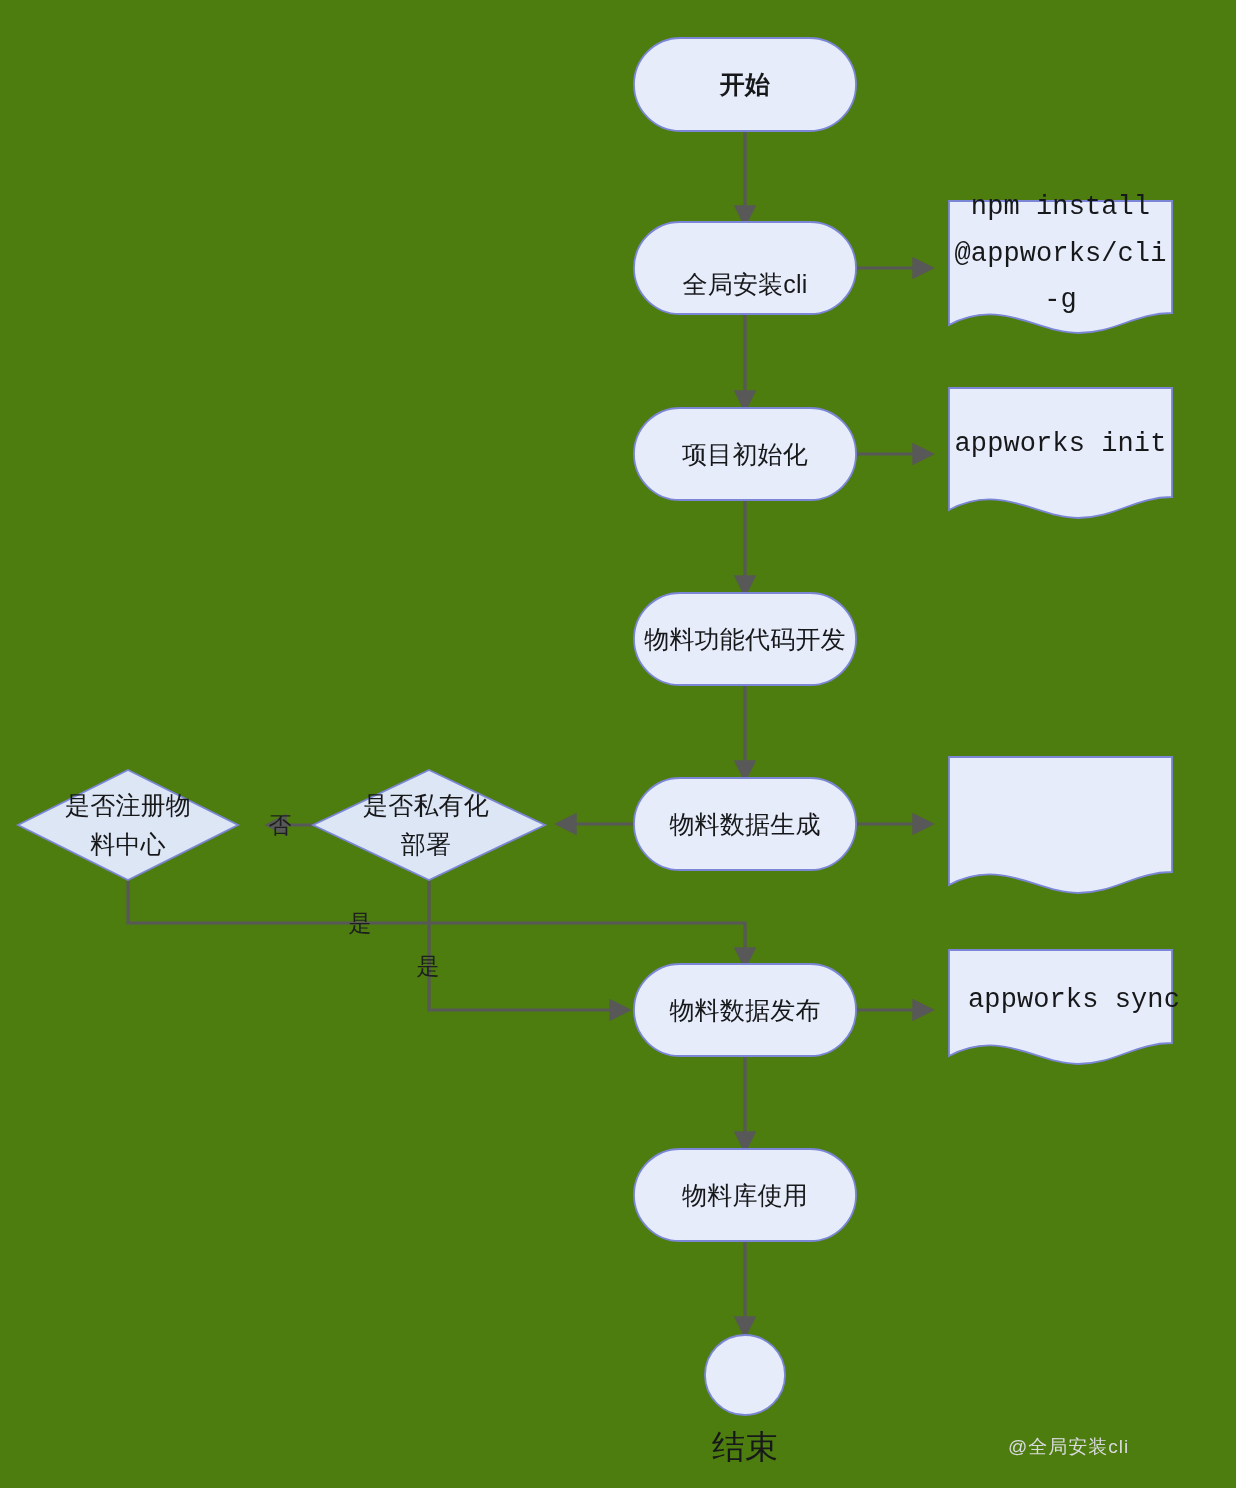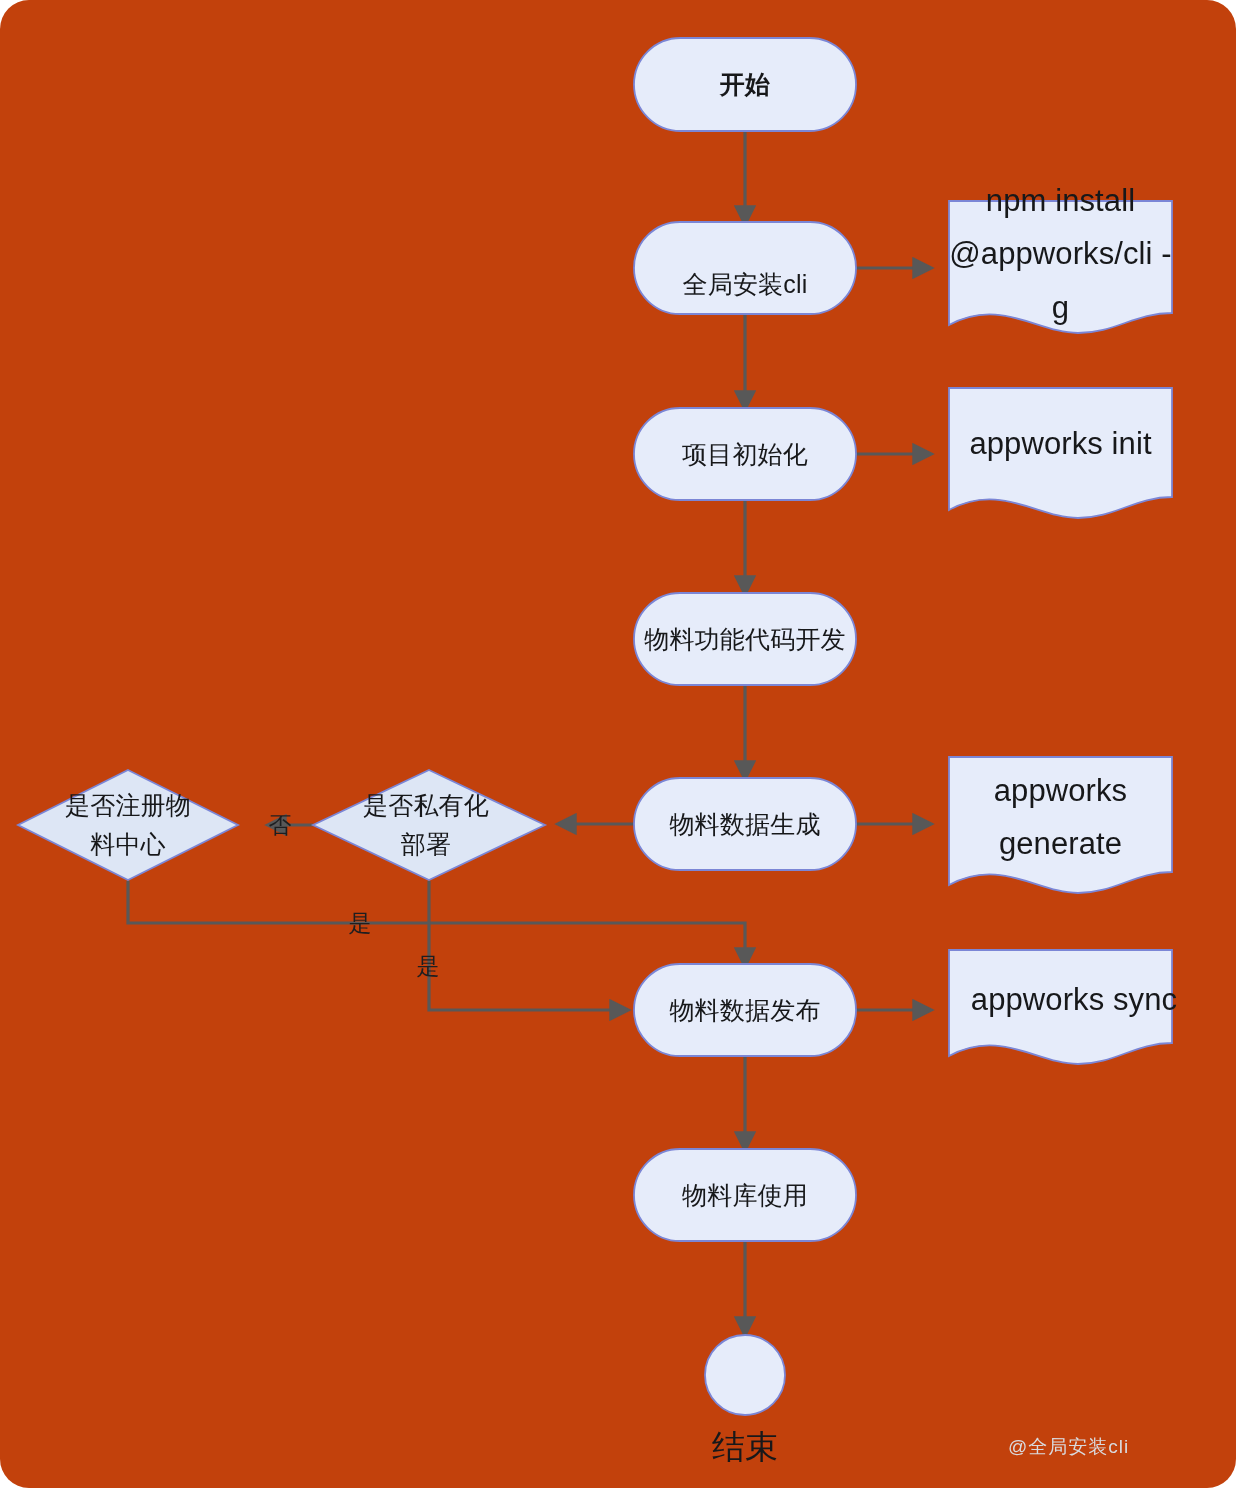--- a/index.html
+++ b/index.html
@@ -8,23 +8,22 @@
     padding: 0;
     background: #ffffff;
   }
   body {
     font-family: "Liberation Sans", "DejaVu Sans", sans-serif;
   }
   #canvas {
     position: relative;
     width: 1236px;
     height: 1488px;
-    background: #c2410c;
+    background: #4d7c0f;
     overflow: hidden;
-    border-radius: 29px;
   }
   svg.layer {
     position: absolute;
     left: 0;
     top: 0;
     width: 1236px;
     height: 1488px;
   }
   .node-label,
   .edge-label,
@@ -42,23 +41,24 @@
     color: #17181a;
     font-size: 25px;
     line-height: 1.55;
     letter-spacing: 0.2px;
   }
   .node-label.bold {
     font-weight: 700;
   }
   .note-label {
     color: #17181a;
-    font-size: 31px;
+    font-size: 27px;
     line-height: 1.72;
     letter-spacing: 0.1px;
+    font-family: Liberation Mono, monospace;
   }
   .edge-label {
     color: #1d1e20;
     font-size: 23px;
   }
   .outside-label {
     color: #17181a;
     font-size: 33px;
   }
   .watermark {
@@ -181,22 +181,20 @@
 部署</div>
 
   <div class="node-label" style="left:30px; top:772px; width:196px; height:106px;">是否注册物
 料中心</div>
 
   <div class="node-label note-label" style="left:949px; top:198px; width:223px; height:112px;">npm install
 @appworks/cli -g</div>
 
   <div class="node-label note-label" style="left:949px; top:388px; width:223px; height:112px;">appworks init</div>
 
-  <div class="node-label note-label" style="left:949px; top:757px; width:223px; height:120px;">appworks
-generate</div>
 
   <div class="node-label note-label" style="left:949px; top:950px; width:250px; height:100px;">appworks sync</div>
 
   <div class="edge-label" style="left:258px; top:808px; width:44px; height:34px;">否</div>
 
   <div class="edge-label" style="left:338px; top:906px; width:44px; height:34px;">是</div>
 
   <div class="edge-label" style="left:406px; top:949px; width:44px; height:34px;">是</div>
 
   <div class="watermark" style="left:1008px; top:1432px; width:200px; height:30px; justify-content:flex-start;">@全局安装cli</div>

